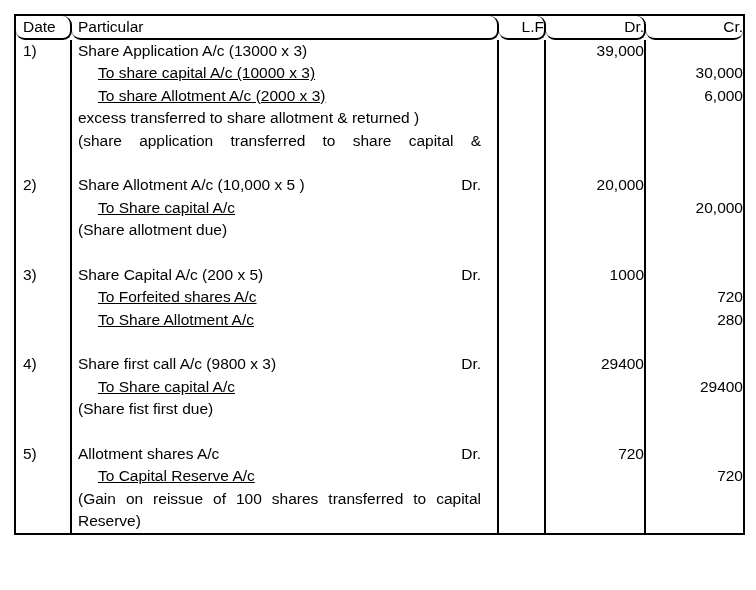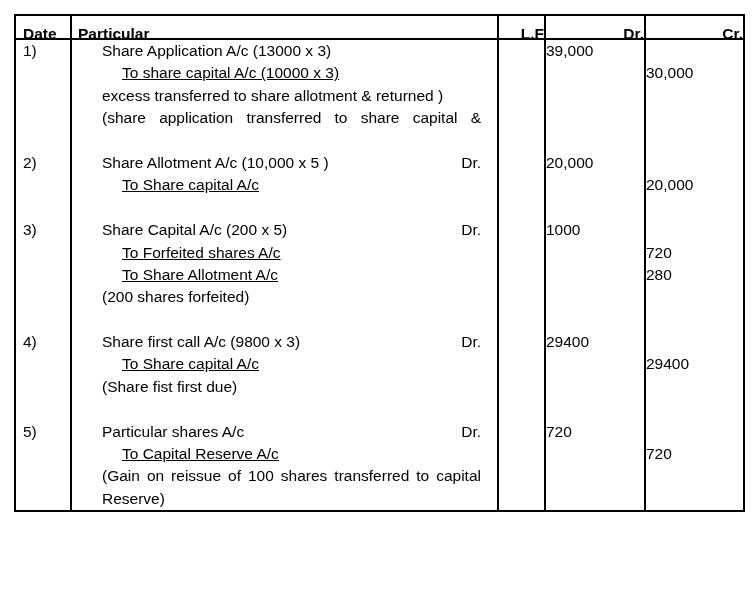--- a/index.html
+++ b/index.html
@@ -21,48 +21,49 @@
   }
   .grid-row {
     display: grid;
     grid-template-columns: 56px 427px 47px 100px 97px;
   }
   .hcell, .bcell { box-sizing: border-box; overflow: hidden; }
   
   .c-date, .c-part, .c-lf, .c-dr { border-right: 2px solid #000; }
   
   .header-row .hcell {
-    font-weight: bold;
+    font-weight: normal;
     font-size: 15.5px;
     line-height: 22px;
     height: 24px;
     border-bottom: 2px solid #000;
-    padding-top: 7px;
+    padding-top: 0;
+    border-radius: 9px;
   }
   .hcell.c-date { padding-left: 7px; }
   .hcell.c-part { padding-left: 6px; }
   .center { text-align: right; }
   
   .bline { height: 22.4px; }
   .bcell {
     font-size: 15.5px;
     line-height: 22.4px;
     height: 22.4px;
   }
   .bcell.c-date { padding-left: 7px; }
   .bcell.c-part { display: flex; padding: 0 16px 0 6px; }
-  .ptext { flex: 1 1 auto; white-space: nowrap; margin-left: 24px; }
+  .ptext { flex: 1 1 auto; white-space: nowrap; }
   .ptext.to { padding-left: 20px; text-decoration: underline; }
   .ptext.justify {
     white-space: normal;
     text-align: justify;
     text-align-last: justify;
   }
   .drlabel { margin-left: 6px; flex: 0 0 auto; }
-  .bcell.c-dr, .bcell.c-cr { text-align: left; }
+  .bcell.c-dr, .bcell.c-cr { text-align: right; }
 </style>
 </head>
 <body>
 
 <div class="journal-table">
   <div class="grid-row header-row">
     <div class="hcell c-date">Date</div>
     <div class="hcell c-part">Particular</div>
     <div class="hcell c-lf center">L.F</div>
     <div class="hcell c-dr center">Dr.</div>
@@ -83,20 +84,29 @@
         <div class="bcell c-part">
           <span class="ptext to">To share capital A/c (10000 x 3)</span>
         </div>
         <div class="bcell c-lf"></div>
         <div class="bcell c-dr"></div>
         <div class="bcell c-cr"><span>30,000</span></div>
       </div>
       <div class="grid-row bline">
         <div class="bcell c-date"></div>
         <div class="bcell c-part">
+          <span class="ptext to">To share Allotment A/c (2000 x 3)</span>
+        </div>
+        <div class="bcell c-lf"></div>
+        <div class="bcell c-dr"></div>
+        <div class="bcell c-cr"><span>6,000</span></div>
+      </div>
+      <div class="grid-row bline">
+        <div class="bcell c-date"></div>
+        <div class="bcell c-part">
           <span class="ptext">excess transferred to share allotment &amp; returned )</span>
         </div>
         <div class="bcell c-lf"></div>
         <div class="bcell c-dr"></div>
         <div class="bcell c-cr"></div>
       </div>
       <div class="grid-row bline">
         <div class="bcell c-date"></div>
         <div class="bcell c-part">
           <span class="ptext justify">(share application transferred to share capital &amp;</span>
@@ -126,20 +136,29 @@
         <div class="bcell c-date"></div>
         <div class="bcell c-part">
           <span class="ptext to">To Share capital A/c</span>
         </div>
         <div class="bcell c-lf"></div>
         <div class="bcell c-dr"></div>
         <div class="bcell c-cr"><span>20,000</span></div>
       </div>
       <div class="grid-row bline">
         <div class="bcell c-date"></div>
+        <div class="bcell c-part">
+          <span class="ptext">(Share allotment due)</span>
+        </div>
+        <div class="bcell c-lf"></div>
+        <div class="bcell c-dr"></div>
+        <div class="bcell c-cr"></div>
+      </div>
+      <div class="grid-row bline">
+        <div class="bcell c-date"></div>
         <div class="bcell c-part"></div>
         <div class="bcell c-lf"></div>
         <div class="bcell c-dr"></div>
         <div class="bcell c-cr"></div>
       </div>
       <div class="grid-row bline">
         <div class="bcell c-date"><span>3)</span></div>
         <div class="bcell c-part">
           <span class="ptext">Share Capital A/c (200 x 5)</span>
           <span class="drlabel">Dr.</span>
@@ -161,29 +180,20 @@
         <div class="bcell c-date"></div>
         <div class="bcell c-part">
           <span class="ptext to">To Share Allotment A/c</span>
         </div>
         <div class="bcell c-lf"></div>
         <div class="bcell c-dr"></div>
         <div class="bcell c-cr"><span>280</span></div>
       </div>
       <div class="grid-row bline">
         <div class="bcell c-date"></div>
-        <div class="bcell c-part">
-          <span class="ptext">(200 shares forfeited)</span>
-        </div>
-        <div class="bcell c-lf"></div>
-        <div class="bcell c-dr"></div>
-        <div class="bcell c-cr"></div>
-      </div>
-      <div class="grid-row bline">
-        <div class="bcell c-date"></div>
         <div class="bcell c-part"></div>
         <div class="bcell c-lf"></div>
         <div class="bcell c-dr"></div>
         <div class="bcell c-cr"></div>
       </div>
       <div class="grid-row bline">
         <div class="bcell c-date"><span>4)</span></div>
         <div class="bcell c-part">
           <span class="ptext">Share first call A/c (9800 x 3)</span>
           <span class="drlabel">Dr.</span>
@@ -213,21 +223,21 @@
       <div class="grid-row bline">
         <div class="bcell c-date"></div>
         <div class="bcell c-part"></div>
         <div class="bcell c-lf"></div>
         <div class="bcell c-dr"></div>
         <div class="bcell c-cr"></div>
       </div>
       <div class="grid-row bline">
         <div class="bcell c-date"><span>5)</span></div>
         <div class="bcell c-part">
-          <span class="ptext">Particular shares A/c</span>
+          <span class="ptext">Allotment shares A/c</span>
           <span class="drlabel">Dr.</span>
         </div>
         <div class="bcell c-lf"></div>
         <div class="bcell c-dr"><span>720</span></div>
         <div class="bcell c-cr"></div>
       </div>
       <div class="grid-row bline">
         <div class="bcell c-date"></div>
         <div class="bcell c-part">
           <span class="ptext to">To Capital Reserve A/c</span>

